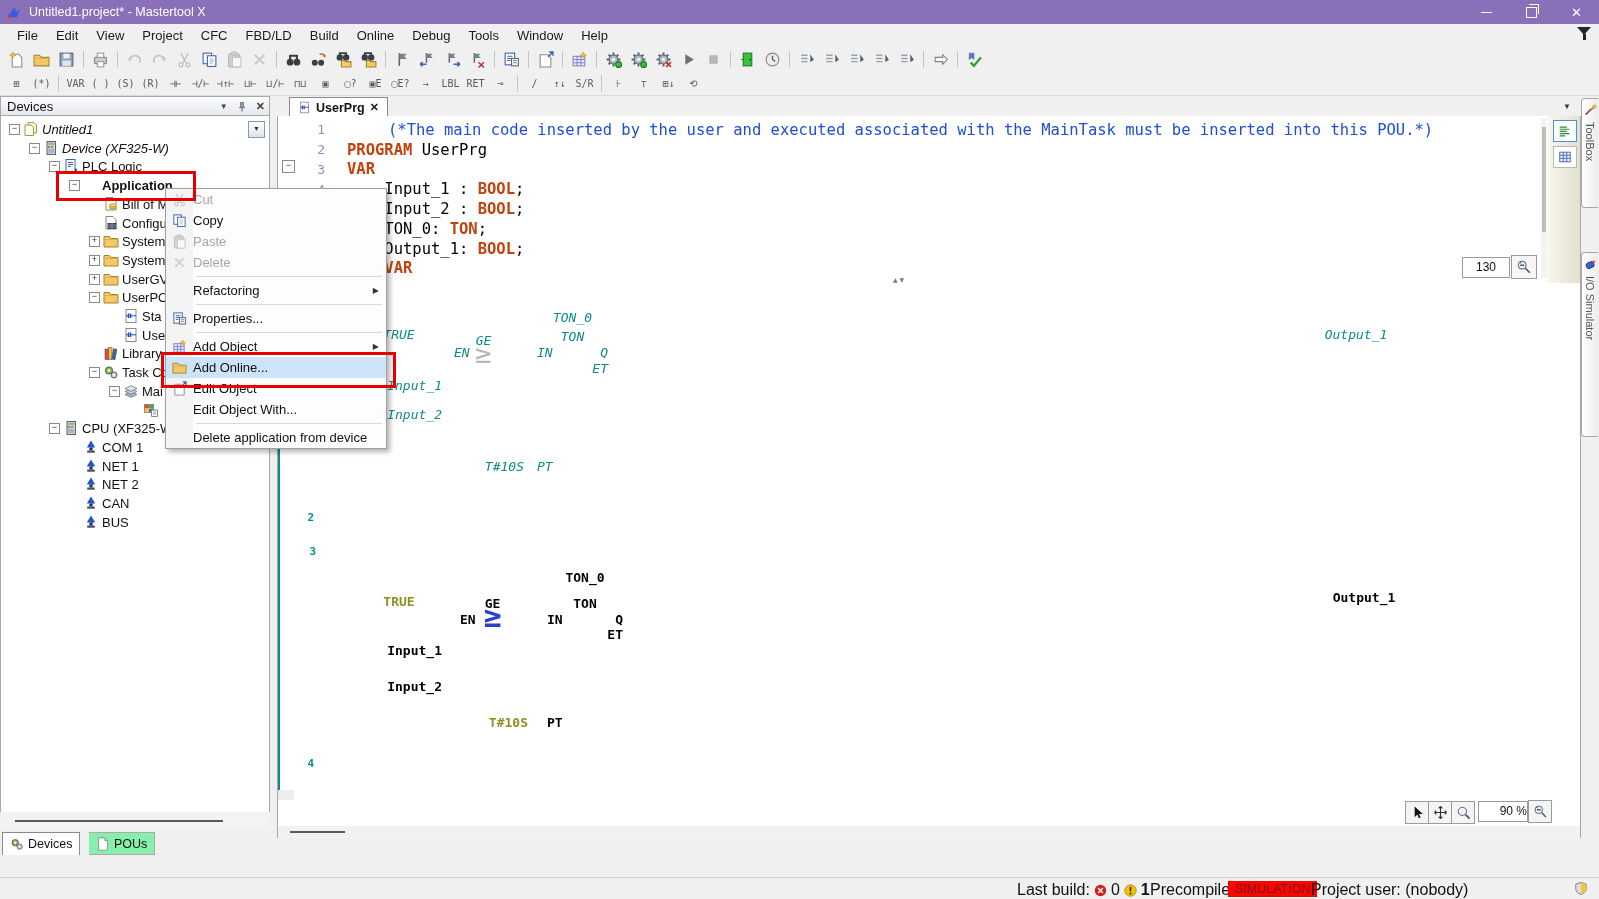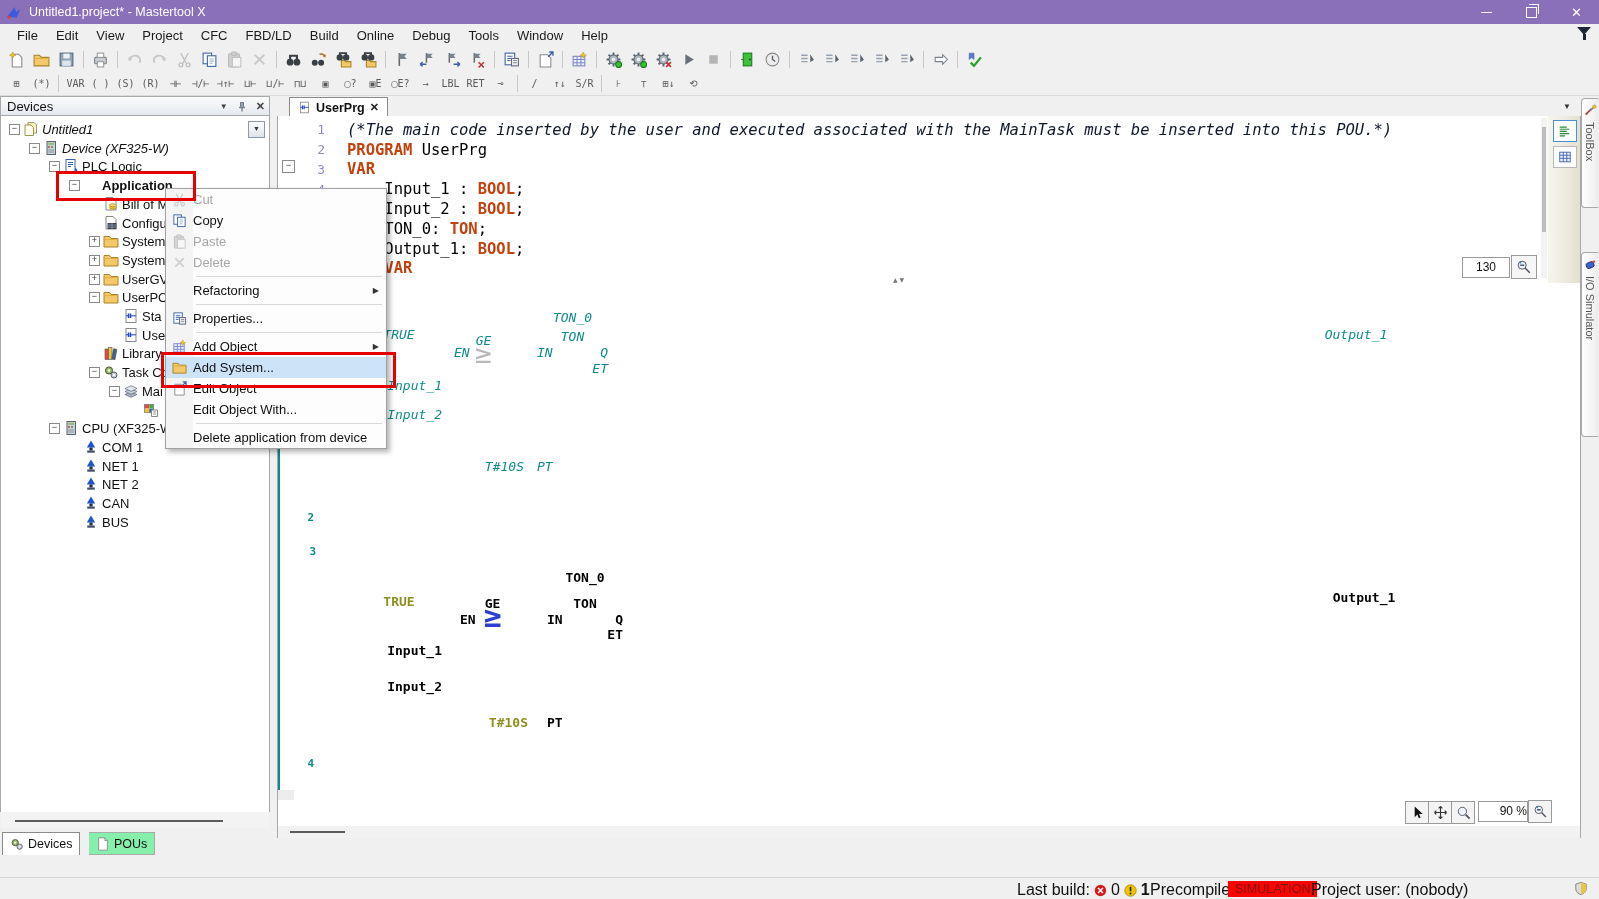--- a/index.html
+++ b/index.html
@@ -53,21 +53,21 @@
   #tab1{position:absolute;left:12px;top:1px;height:19px;background:#fff;border:1px solid #8a8a8a;border-bottom:0;
     display:flex;align-items:center;gap:5px;padding:0 8px;font-weight:bold;font-size:12.5px;}
   #tab1 svg{width:13px;height:13px;}
   .tabx{font-size:11px;font-weight:bold;color:#222;}
   #tabdrop{position:absolute;right:10px;top:6px;font-size:8px;color:#333;}
   
   #decl{left:278px;top:116px;width:1262px;height:167px;background:#fff;overflow:hidden;}
   .cline{display:flex;height:19.8px;align-items:center;}
   .cnum{width:47px;text-align:right;color:#8f8fc4;font:13px "DejaVu Sans Mono",monospace;}
   .ccode{margin-left:22px;font:15.5px "DejaVu Sans Mono",monospace;white-space:pre;}
-  .kw{color:#c2410c;font-weight:bold;} .pl{color:#000;} .cmt{color:#0f172a;font-style:italic;}
+  .kw{color:#c2410c;font-weight:bold;} .pl{color:#000;} .cmt{color:#1d4ed8;margin-left:41px;}
   #fold3{left:282px;top:160px;width:11px;height:11px;border:1px solid #8a8a8a;background:#fff;font:9px/9px "Liberation Sans",sans-serif;text-align:center;color:#333;}
   #declscroll{left:1541px;top:118px;width:6px;height:160px;background:#f3f3f3;}
   #declthumb{left:1542px;top:127px;width:4px;height:105px;background:#bdbdbd;}
   #declstrip{left:1548px;top:116px;width:32px;height:167px;background:linear-gradient(90deg,#f7f6ee,#e2e1cf);}
   .viewbtn{position:absolute;width:22px;height:20px;background:#fdfdfd;border:1px solid #b8b8b8;display:flex;align-items:center;justify-content:center;}
   .viewbtn.on{border:1px solid #4a90d9;}
   .viewbtn svg{width:14px;height:14px;}
   #declzoom{left:1462px;top:257px;width:46px;height:19px;background:#fff;border:1px solid #9a9a9a;
     font:12px "Liberation Sans",sans-serif;text-align:center;line-height:19px;}
   .magbtn{position:absolute;width:24px;height:22px;border:1px solid #9a9a9a;background:#f6f6f6;display:flex;align-items:center;justify-content:center;}
@@ -1100,21 +1100,21 @@
         </div>
         <span>Add Object</span>
         <div class="marrow">▶</div>
       </div>
       <div class="mitem hl">
         <div class="micon">
           <svg>
             <use href="#s-t-folder"></use>
           </svg>
         </div>
-        <span>Add System...</span>
+        <span>Add Online...</span>
       </div>
       <div class="mitem">
         <div class="micon">
           <svg>
             <use href="#s-docarrow"></use>
           </svg>
         </div>
         <span>Edit Object</span>
       </div>
       <div class="mitem">

